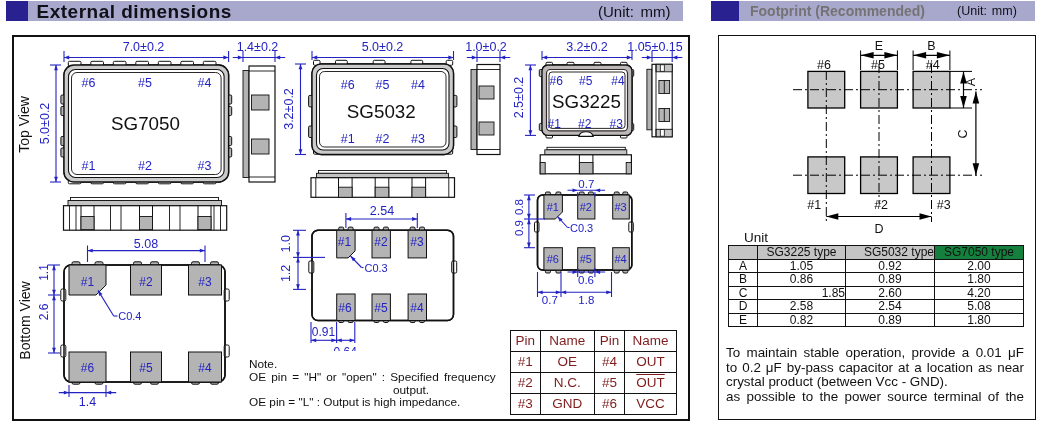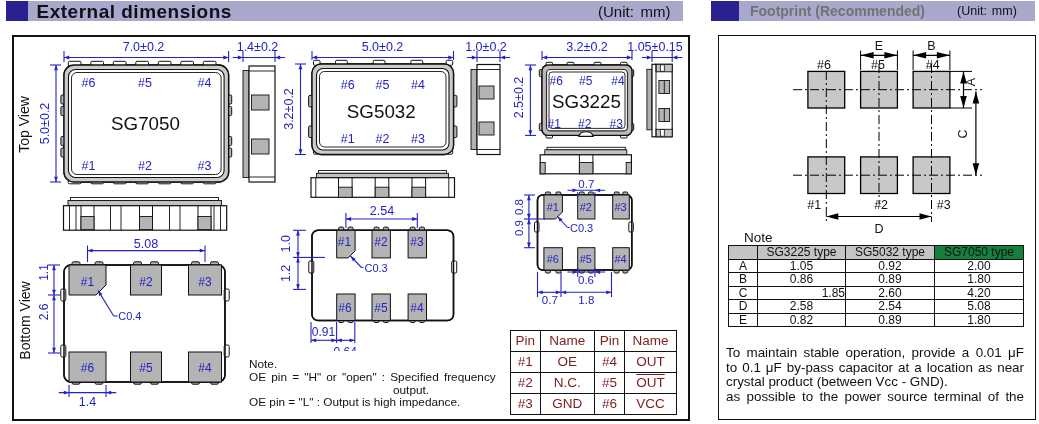--- a/index.html
+++ b/index.html
@@ -483,27 +483,27 @@
       </tr>
 <tr>
         <td style="border:1.6px solid #111;text-align:center;height:20.2px;line-height:20.2px;">#3</td>
         <td style="border:1.6px solid #111;text-align:center;height:20.2px;line-height:20.2px;">GND</td>
         <td style="border:1.6px solid #111;text-align:center;height:20.2px;line-height:20.2px;">#6</td>
         <td style="border:1.6px solid #111;text-align:center;height:20.2px;line-height:20.2px;">VCC</td>
       </tr>
 </tbody>
   </table>
 
-<div class="abs" style="left:744px;top:229.5px;font-size:13.5px;color:#111;">Note</div>
+<div class="abs" style="left:744px;top:229.5px;font-size:13.5px;color:#111;">Unit</div>
 <table class="abs" style="left:728px;top:245px;font-size:12px;color:#111;">
 <tbody>
       <tr>
         <td style="border:1.2px solid #111;text-align:center;height:12.5px;line-height:12.5px;background:#c4c4c4;width:28px;"></td>
         <td style="border:1.2px solid #111;text-align:center;height:12.5px;line-height:12.5px;background:#c4c4c4;width:87px;">SG3225 type</td>
-        <td style="border:1.2px solid #111;text-align:center;height:12.5px;line-height:12.5px;background:#c4c4c4;width:88px;">SG5032 type</td>
+        <td style="border:1.2px solid #111;text-align:right;height:12.5px;line-height:12.5px;background:#c4c4c4;width:88px;">SG5032 type</td>
         <td style="border:1.2px solid #111;text-align:center;height:12.5px;line-height:12.5px;background:#15803d;width:88px;">SG7050 type</td>
       </tr>
 <tr>
         <td style="border:1.2px solid #111;text-align:center;height:12.5px;line-height:12.5px;">A</td>
         <td style="border:1.2px solid #111;text-align:center;height:12.5px;line-height:12.5px;">1.05</td>
         <td style="border:1.2px solid #111;text-align:center;height:12.5px;line-height:12.5px;">0.92</td>
         <td style="border:1.2px solid #111;text-align:center;height:12.5px;line-height:12.5px;">2.00</td>
       </tr>
 <tr>
         <td style="border:1.2px solid #111;text-align:center;height:12.5px;line-height:12.5px;">B</td>
@@ -527,16 +527,16 @@
         <td style="border:1.2px solid #111;text-align:center;height:12.5px;line-height:12.5px;">E</td>
         <td style="border:1.2px solid #111;text-align:center;height:12.5px;line-height:12.5px;">0.82</td>
         <td style="border:1.2px solid #111;text-align:center;height:12.5px;line-height:12.5px;">0.89</td>
         <td style="border:1.2px solid #111;text-align:center;height:12.5px;line-height:12.5px;">1.80</td>
       </tr>
 </tbody>
   </table>
 
 <div class="abs" style="left:726px;top:346px;width:298px;font-size:13.4px;line-height:14.7px;color:#111;">
     <div style="text-align:justify;text-align-last:justify;">To maintain stable operation, provide a 0.01 μF</div>
-    <div style="text-align:justify;text-align-last:justify;">to 0.1 μF by-pass capacitor at a location as near</div>
+    <div style="text-align:justify;text-align-last:justify;">to 0.2 μF by-pass capacitor at a location as near</div>
     <div>crystal product (between Vcc - GND).</div>
     <div style="text-align:justify;text-align-last:justify;">as possible to the power source terminal of the</div>
   </div>
 
 </body></html>

